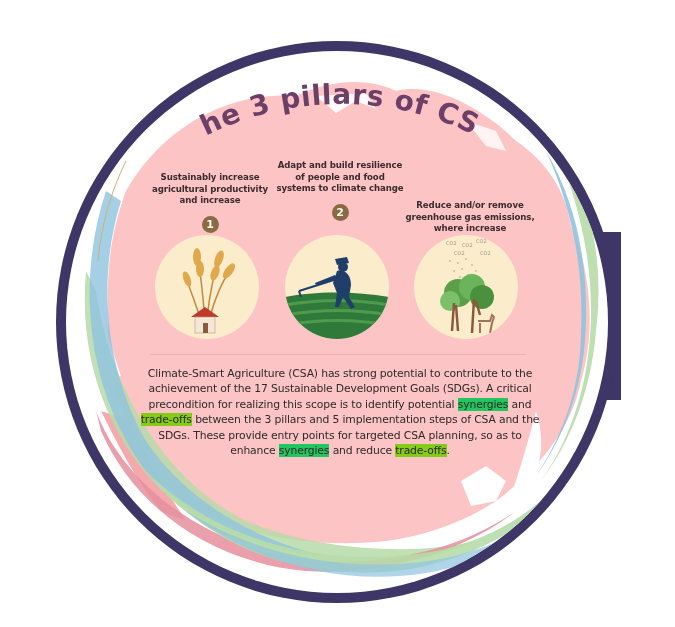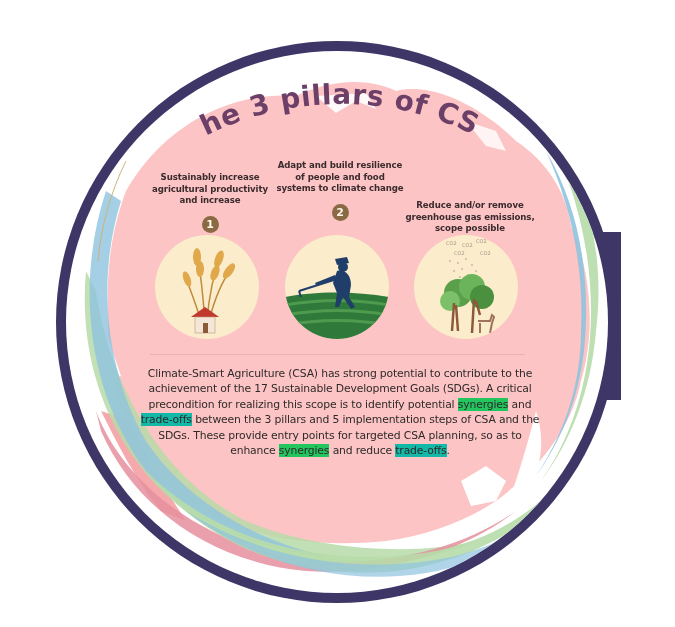--- a/index.html
+++ b/index.html
@@ -10,21 +10,21 @@
   .ring-inner { position:absolute; left:66px; top:51px; width:542px; height:542px; border-radius:50%; background:#ffffff; overflow:hidden; }
   .pink-map { position:absolute; left:0; top:0; width:542px; height:542px; }
   .title-svg { position:absolute; left:56px; top:41px; width:562px; height:200px; }
   .pillar { position:absolute; width:140px; text-align:center; }
   .pillar-text { font-family:"DejaVu Sans", sans-serif; font-weight:bold; font-size:8.6px; line-height:11.5px; color:#3a2b2e; letter-spacing:-0.1px; }
   .pillar-num { margin:9px auto 0; width:17px; height:17px; border-radius:50%; background:#8a6a44; color:#fff8e8; font-family:"DejaVu Sans", sans-serif; font-weight:bold; font-size:11px; line-height:17px; text-align:center; }
   .pillar-icon { position:absolute; width:104px; height:104px; border-radius:50%; background:#fbeccc; overflow:hidden; }
   .divider { position:absolute; left:150px; top:354px; width:375px; height:1px; background:#e9b3b3; }
   .body-text { position:absolute; left:140px; top:366px; width:400px; text-align:center; font-family:"DejaVu Sans", sans-serif; font-size:10.8px; line-height:15.4px; color:#2e2a2a; letter-spacing:-0.15px; }
   .hl-green { background:#22c55e; }
-  .hl-yellow { background:#14b8a6; }
+  .hl-yellow { background:#84cc16; }
 </style>
 </head>
 <body>
 
 <div class="stage">
   <div class="tab"></div>
   <div class="ring"></div>
 
   <div class="ring-inner">
     <svg class="pink-map" viewBox="0 0 542 542" xmlns="http://www.w3.org/2000/svg">
@@ -109,21 +109,21 @@
       </g>
       <path d="M14,56 L52,44" stroke="#1f3f6a" stroke-width="2"></path>
       <path d="M14,56 L16,62" stroke="#1f3f6a" stroke-width="2"></path>
     </svg>
   </div>
 
   <div class="pillar" style="left:400px; top:160px;margin-top:40px;">
     <div class="pillar-text">
       <div>Reduce and/or remove</div>
       <div>greenhouse gas emissions,</div>
-      <div>scope possible</div>
+      <div>where increase</div>
     </div>
     <div class="pillar-num">3</div>
   </div>
   <div class="pillar-icon" style="left:414px; top:235px;">
     <svg width="104" height="104" viewBox="0 0 104 104" xmlns="http://www.w3.org/2000/svg">
       <g font-family="DejaVu Sans, sans-serif" font-size="5" fill="#a9978a">
         <text x="32" y="10" id="co2a">CO2</text>
         <text x="48" y="12" id="co2b">CO2</text>
         <text x="62" y="8" id="co2c">CO2</text>
         <text x="40" y="20" id="co2d">CO2</text>

